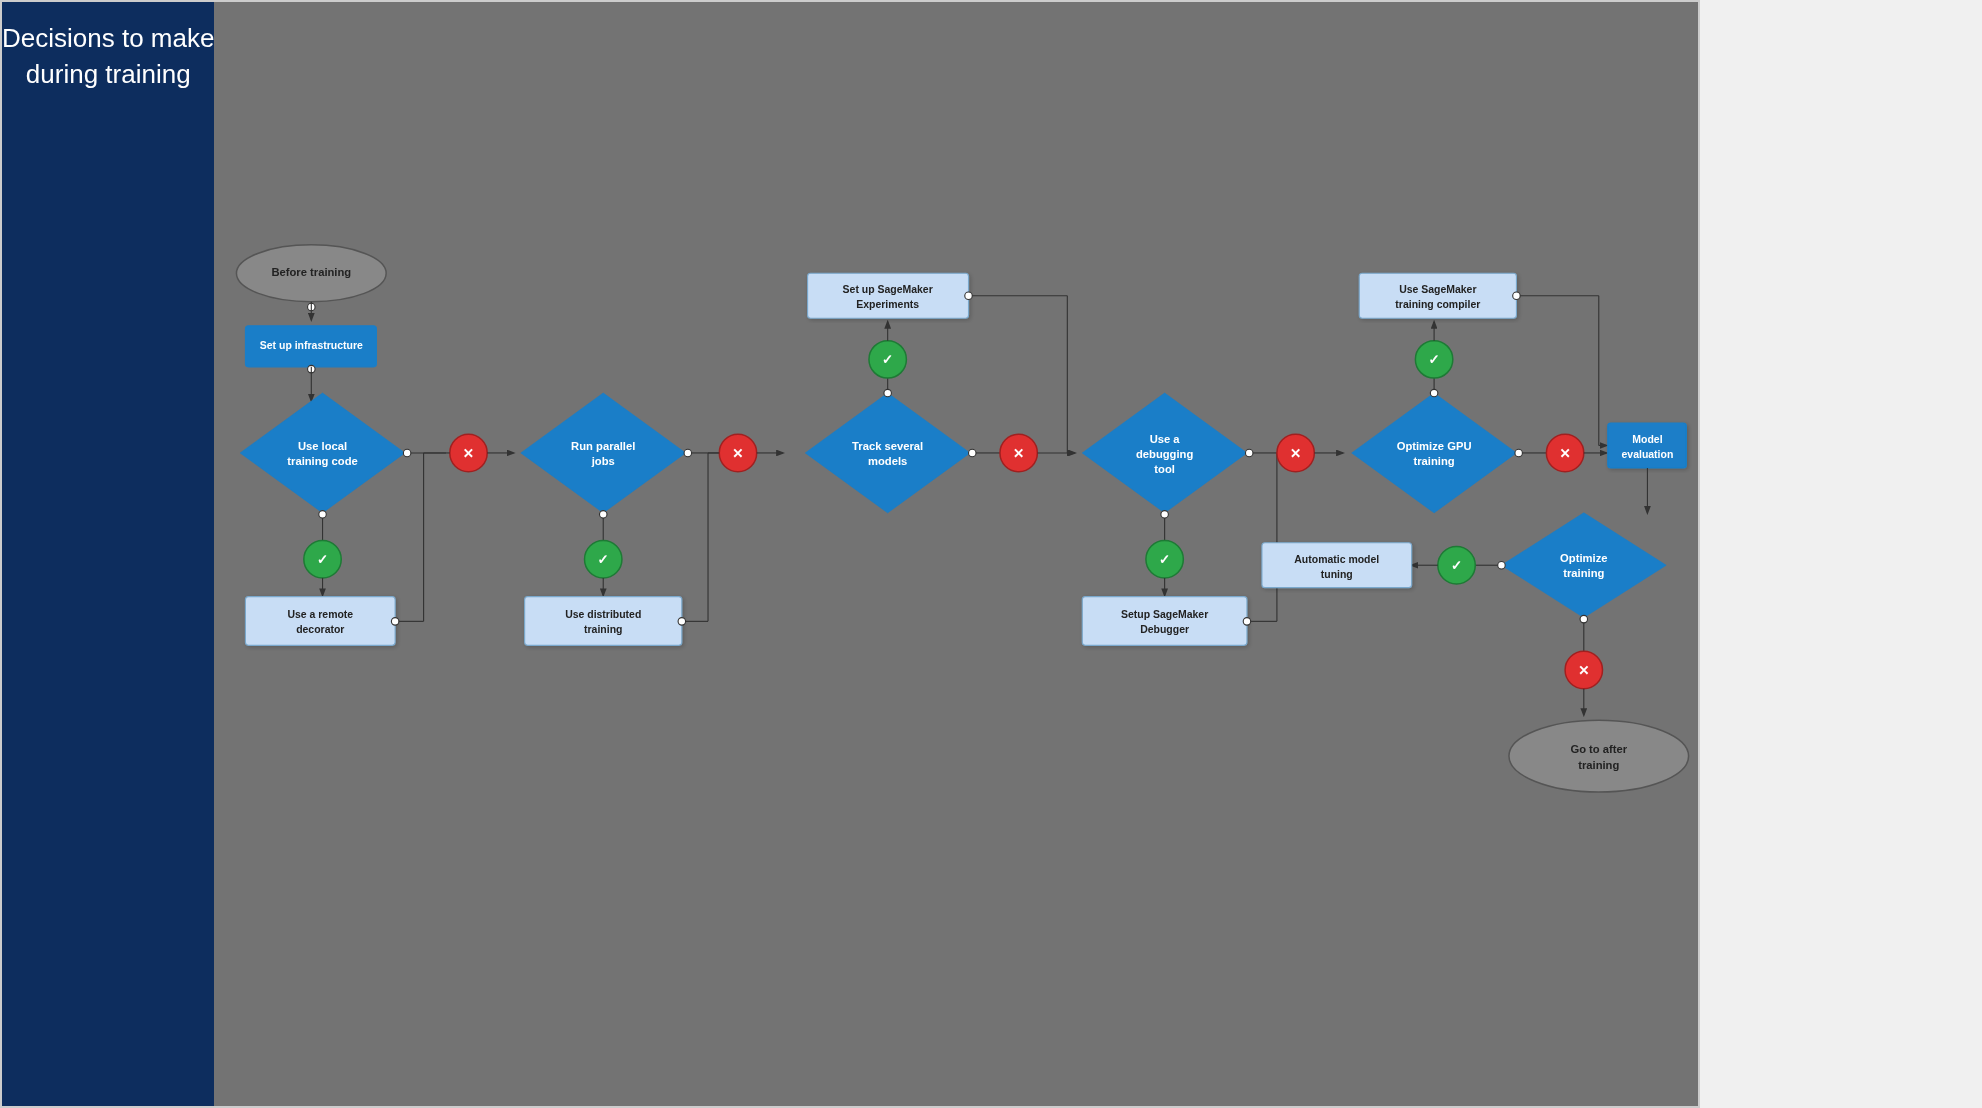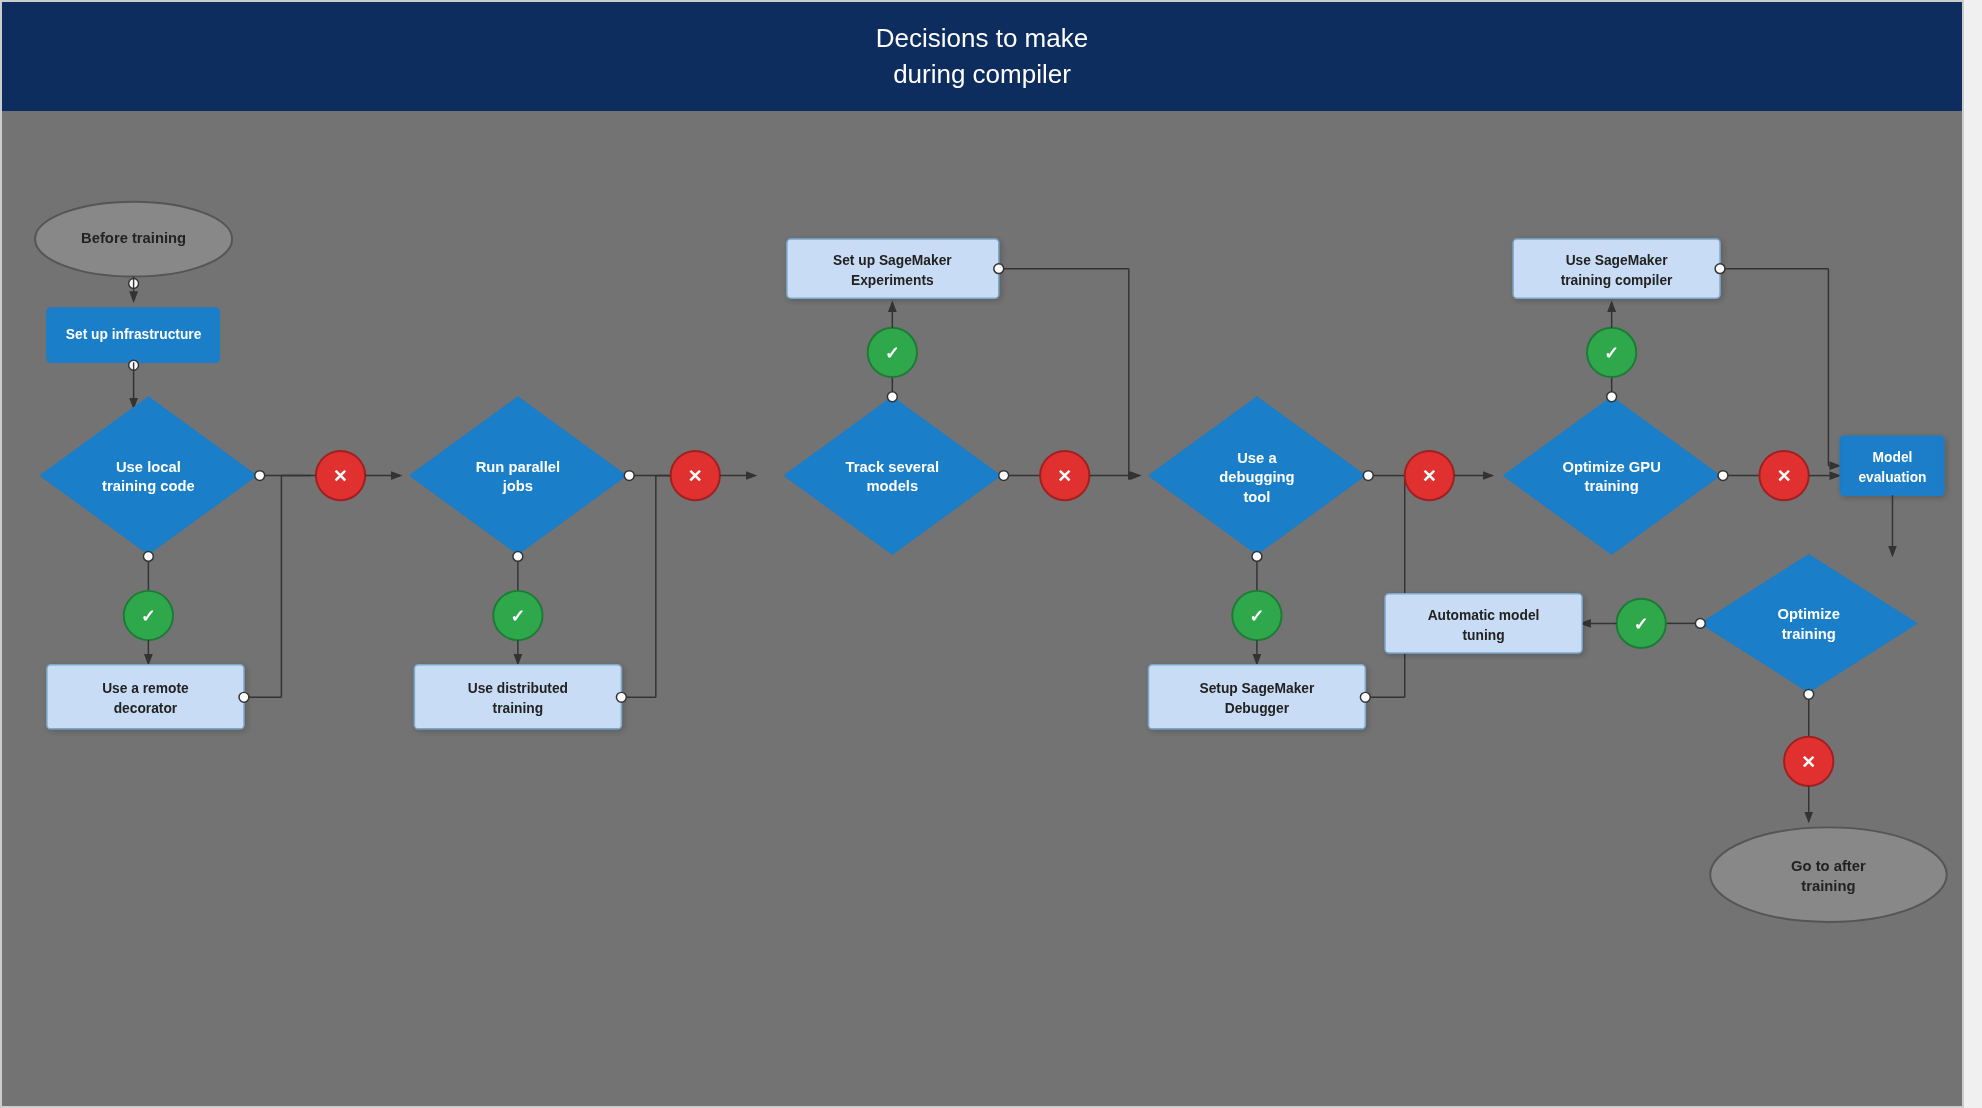--- a/index.html
+++ b/index.html
@@ -1,24 +1,24 @@
 <!DOCTYPE html>
 <html><head>
   <meta charset="utf-8">
   <style>
     * { box-sizing: border-box; margin: 0; padding: 0; }
     body { font-family: Arial, sans-serif; background: #f0f0f0; }
 
     .page-wrapper {
-      width: 1964px;
+      width: 1700px;
       height: 1108px;
       background: #fff;
       border: 2px solid #ccc;
       display: flex;
-      flex-direction: column;
+      flex-direction: row;
       overflow: hidden;
     }
 
     .header {
       background: #0d2d5e;
       color: white;
       text-align: center;
       padding: 18px 0;
       font-size: 26px;
       font-weight: 400;
@@ -115,21 +115,21 @@
       stroke: #333;
       stroke-width: 1.5;
     }
   </style>
 </head>
 <body>
 
 <div class="page-wrapper">
   <div class="header">
     <span>Decisions to make</span><br>
-    <span>during compiler</span>
+    <span>during training</span>
   </div>
   <div class="diagram-area">
     <svg class="diagram-svg" viewBox="0 0 1982 1010" xmlns="http://www.w3.org/2000/svg">
       <defs>
         <marker id="arrowhead" markerWidth="8" markerHeight="6" refX="6" refY="3" orient="auto">
           <polygon points="0 0, 8 3, 0 6" fill="#333"></polygon>
         </marker>
         <filter id="shadow" x="-10%" y="-10%" width="120%" height="120%">
           <feDropShadow dx="2" dy="2" stdDeviation="3" flood-color="#00000033"></feDropShadow>
         </filter>

